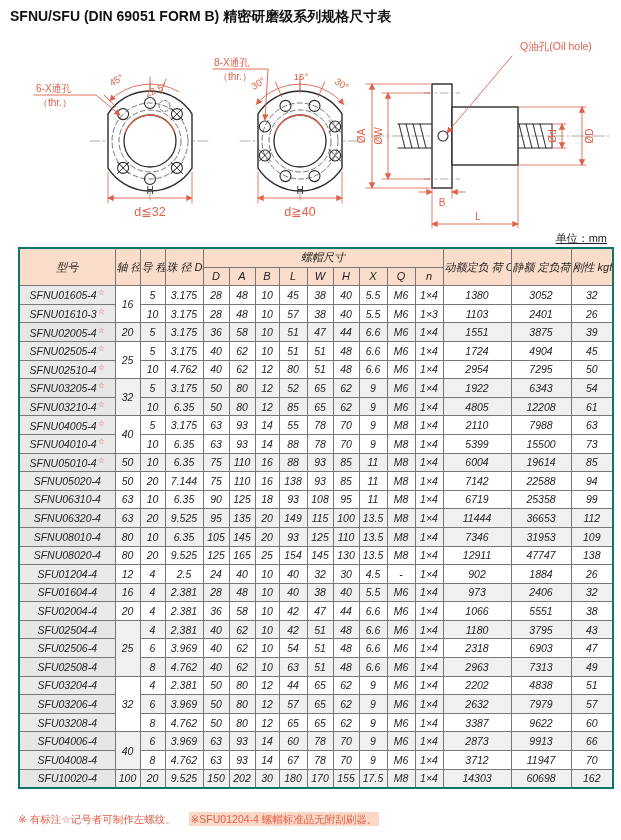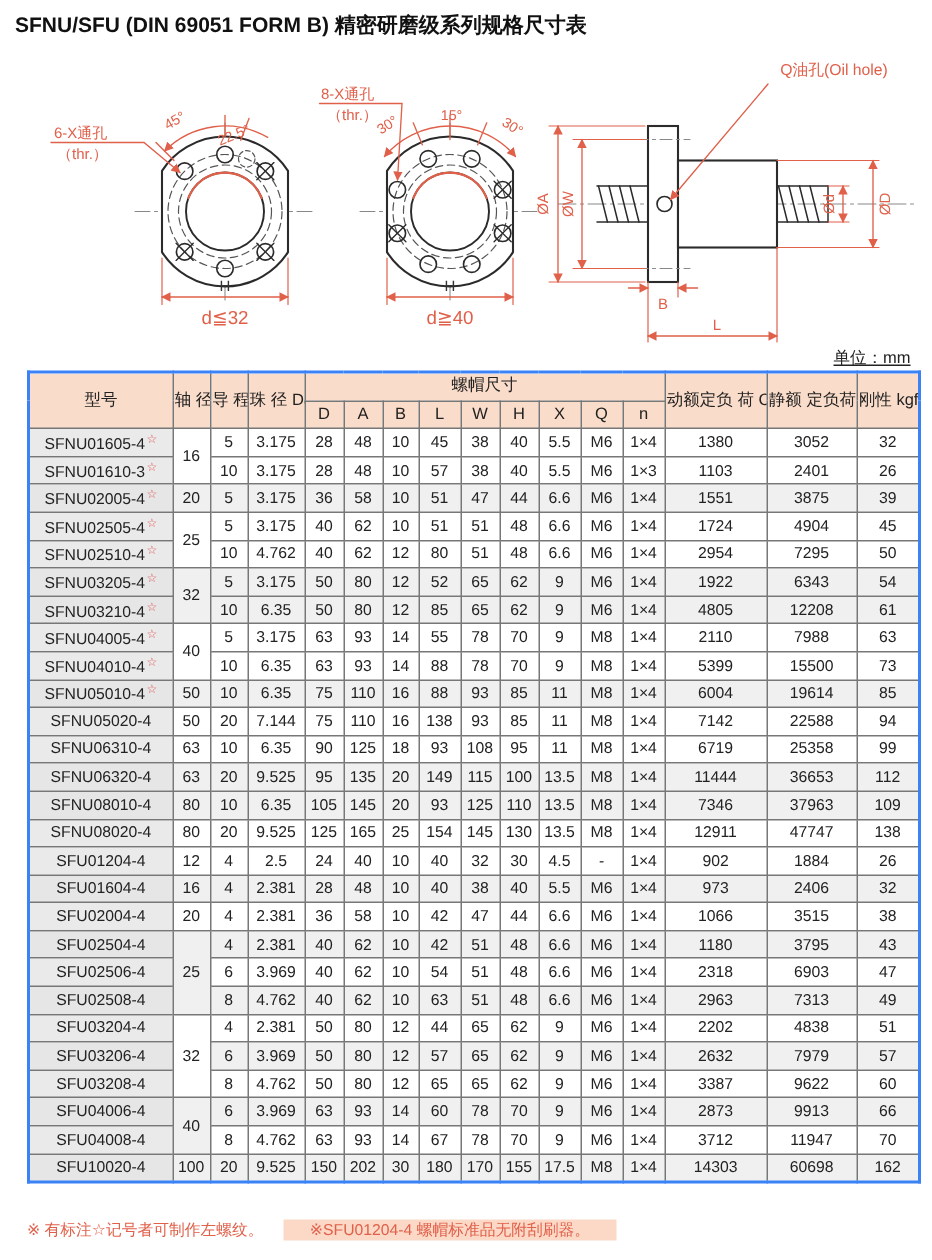--- a/index.html
+++ b/index.html
@@ -3,32 +3,32 @@
 <meta charset="utf-8">
 <style>
   html,body{margin:0;padding:0;background:#fff;}
   .page{position:relative;width:621px;height:840px;background:#fff;overflow:hidden;
         font-family:"Liberation Sans","DejaVu Sans",sans-serif;color:#222;}
   .title{position:absolute;left:10px;top:8px;font-size:14px;font-weight:600;color:#111;}
   .drawings{position:absolute;left:0;top:36px;width:621px;height:202px;}
   svg text{font-family:"Liberation Sans","DejaVu Sans",sans-serif;}
   .unit{position:absolute;top:231px;right:14px;font-size:11px;color:#222;text-decoration:underline;}
   table.spec{position:absolute;left:18px;top:247px;width:594px;border-collapse:collapse;
-             table-layout:fixed;font-size:10.5px;border:2px solid #3b82f6;}
+             table-layout:fixed;font-size:10.5px;border:2px solid #0f766e;font-style:italic;}
   table.spec th,table.spec td{border:1px solid #777;padding:0 1px;text-align:center;
              height:17.6px;line-height:1.15;overflow:hidden;white-space:nowrap;}
   table.spec thead th{background:#fadcca;font-weight:normal;font-size:11px;}
   th.pre{white-space:pre-line;line-height:1.1;}
   td.model{background:#eaeaea;text-align:left;padding-left:4px;font-size:10.5px;margin-left:27px;}
   td.dcol{background:#fff;}
   tr.shaded td{background:#f0f0f0;}
   tr.shaded td.model{background:#e6e6e6;}
   .star{color:#e25555;font-size:8px;vertical-align:4px;margin-left:1px;}
   .notes{position:absolute;left:18px;top:813px;font-size:10.5px;color:#e0604a;}
-  .notes .hl{background:#fcd9c7;margin-left:10px;padding:1px 18px;}
+  .notes .hl{background:#fcd9c7;margin-left:10px;padding:1px 2px;}
 </style>
 </head>
 <body>
 
 <div class="page">
 
   <div class="title">SFNU/SFU (DIN 69051 FORM B) 精密研磨级系列规格尺寸表</div>
 
   <div class="drawings">
     <svg width="621" height="202" viewBox="0 0 621 202">
@@ -492,21 +492,21 @@
           <td>105</td>
           <td>145</td>
           <td>20</td>
           <td>93</td>
           <td>125</td>
           <td>110</td>
           <td>13.5</td>
           <td>M8</td>
           <td>1×4</td>
           <td>7346</td>
-          <td>37963</td>
+          <td>31953</td>
           <td>109</td>
         </tr>
         <tr>
           <td class="model">SFNU08020-4</td>
           <td class="dcol" rowspan="1">80</td>
           <td>20</td>
           <td>9.525</td>
           <td>125</td>
           <td>165</td>
           <td>25</td>
@@ -564,21 +564,21 @@
           <td>36</td>
           <td>58</td>
           <td>10</td>
           <td>42</td>
           <td>47</td>
           <td>44</td>
           <td>6.6</td>
           <td>M6</td>
           <td>1×4</td>
           <td>1066</td>
-          <td>3515</td>
+          <td>5551</td>
           <td>38</td>
         </tr>
         <tr class="shaded">
           <td class="model">SFU02504-4</td>
           <td class="dcol" rowspan="3">25</td>
           <td>4</td>
           <td>2.381</td>
           <td>40</td>
           <td>62</td>
           <td>10</td>

